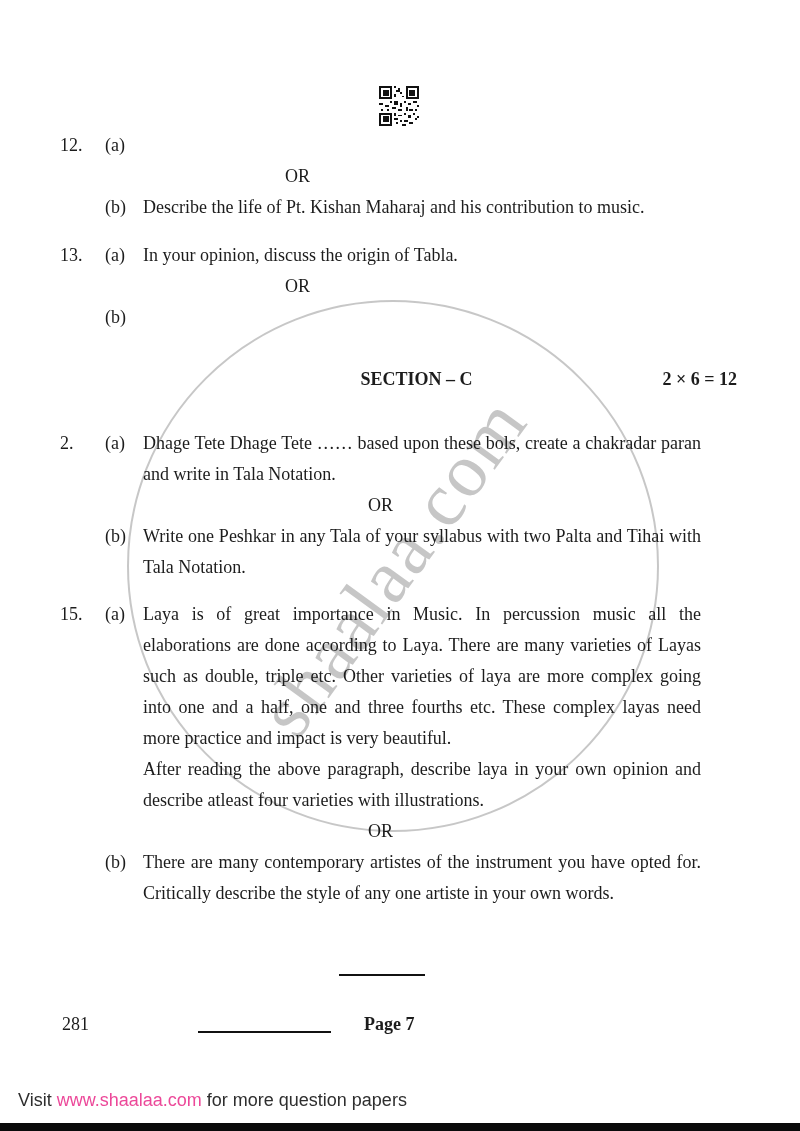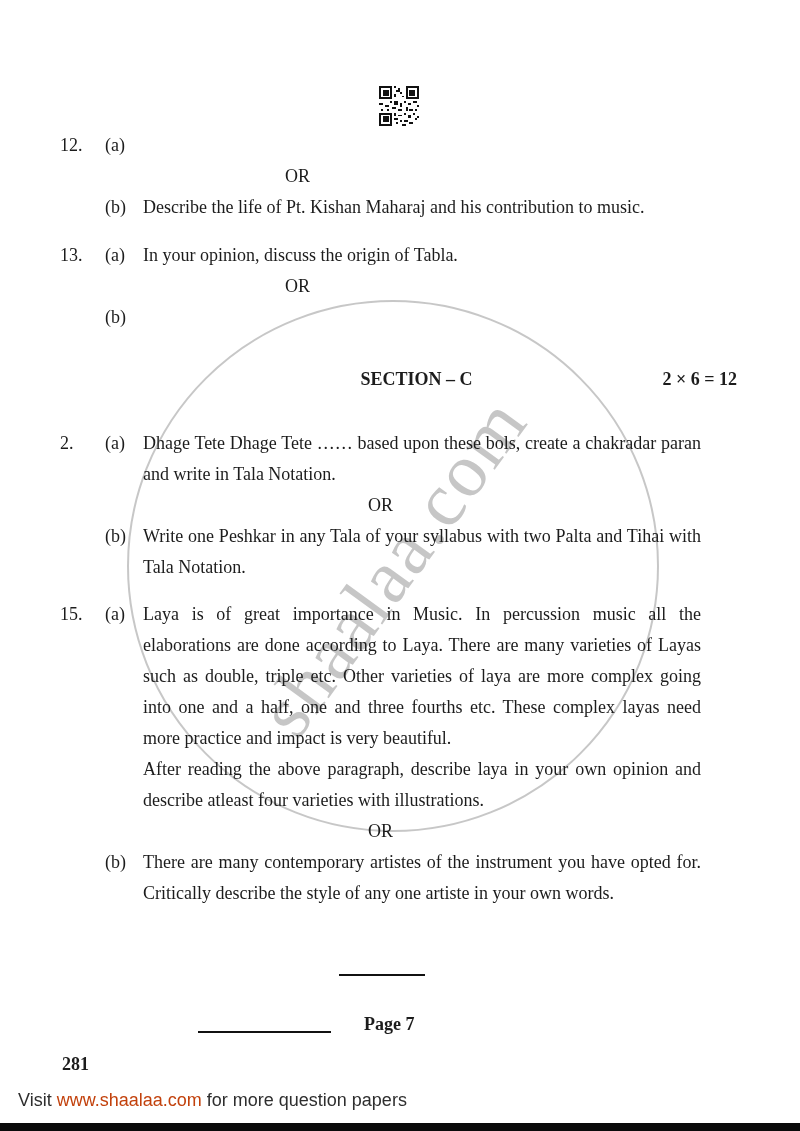--- a/index.html
+++ b/index.html
@@ -53,31 +53,31 @@
   .section-marks { position:absolute; right:-36px; top:0; font-weight:bold; }
   .question-14 { margin-top:33px; }
   .question-15 { margin-top:16px; }
 
   .divider-short {
     position:absolute; left:339px; top:974px; width:86px; height:2px;
     background:#111; z-index:2;
   }
 
   
-  .paper-code { position:absolute; left:62px; top:1014px; font-weight:bold; font-size:18px; z-index:2;margin-top:40px; }
+  .paper-code { position:absolute; left:62px; top:1014px; font-weight:normal; font-size:18px; z-index:2; }
   .page-divider { position:absolute; left:198px; top:1031px; width:133px; height:2px; background:#111; z-index:2; }
   .page-number { position:absolute; left:364px; top:1014px; font-weight:bold; font-size:18px; z-index:2; }
 
   
   .site-footer {
     position:absolute; left:18px; top:1090px; z-index:2;
     font-family:"Liberation Sans", sans-serif;
     font-size:18px; color:#2e2e2e;
   }
-  .site-footer .link { color:#c2410c; text-decoration:none; cursor:pointer; }
+  .site-footer .link { color:#ec4899; text-decoration:none; cursor:pointer; }
 
   .bottom-bar { position:absolute; left:0; bottom:0; width:800px; height:8px; background:#0a0a0a; z-index:2; }
 </style>
 </head>
 <body>
 
 <div class="page">
 
   <div class="wm-circle">
     <div class="wm-text">shaalaa.com</div>

